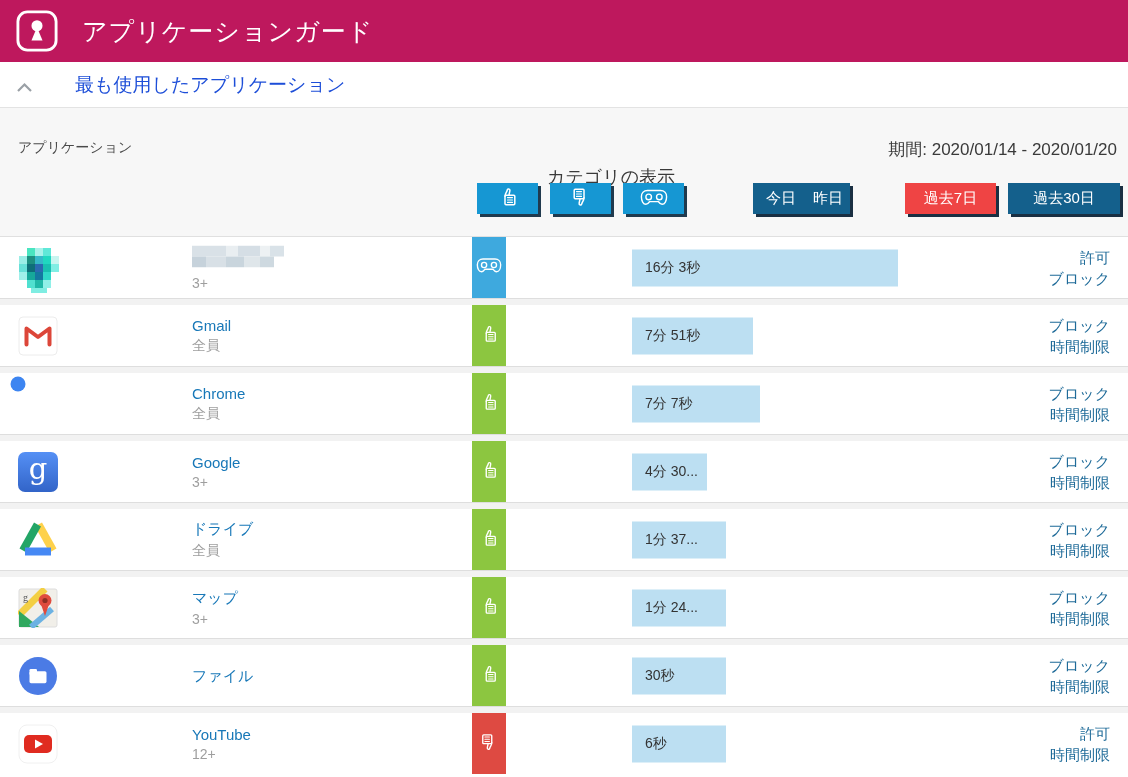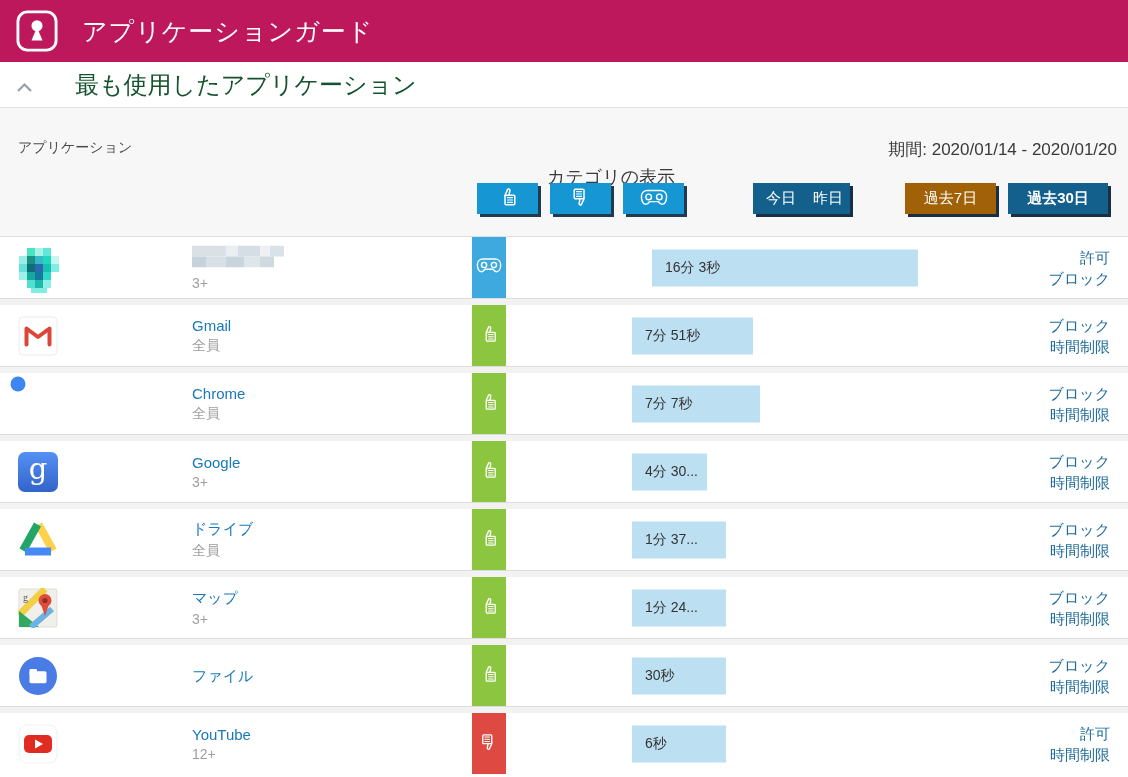--- a/index.html
+++ b/index.html
@@ -10,36 +10,36 @@
   }
   
   .appbar{height:62px;background:#be185d;display:flex;align-items:center;position:relative;}
   .appbar .logo{position:absolute;left:16px;top:10px;width:42px;height:42px;}
   .appbar .title{position:absolute;left:82px;top:50%;transform:translateY(-50%);
     color:#fff;font-size:25px;font-weight:400;letter-spacing:1px;white-space:nowrap;}
   
   .section-head{height:45px;background:#fff;position:relative;border-bottom:1px solid #e3e3e3;}
   .chev{position:absolute;left:16px;top:17px;width:17px;height:11px;cursor:pointer;}
   .section-title{position:absolute;left:75px;top:50%;transform:translateY(-50%);
-    font-size:24px;color:#14532d;white-space:nowrap;}
+    font-size:19px;color:#1d4ed8;white-space:nowrap;}
   
   .panel{height:128px;background:#f7f7f7;position:relative;border-bottom:1px solid #e0e0e0;}
   .col-label{position:absolute;left:18px;top:31px;font-size:14px;color:#4a4a4a;}
   .cat-label{position:absolute;left:547px;top:29px;font-size:18px;color:#3a3a3a;margin-top:28px;}
   .period-label{position:absolute;right:11px;top:30px;font-size:17px;color:#3a3a3a;white-space:nowrap;}
   .btn{box-sizing:border-box;border:none;cursor:pointer;display:flex;align-items:center;justify-content:center;}
   .icon-btn{position:absolute;top:75px;width:61px;height:31px;background:#1697D3;
     box-shadow:3px 3px 0 #203a4e;}
   .icon-btn.b1{left:477px;} .icon-btn.b2{left:550px;} .icon-btn.b3{left:623px;}
   .date-btn{position:absolute;top:75px;height:31px;background:#14608C;color:#fff;
     font-size:15px;box-shadow:3px 3px 0 #1a2f42;white-space:nowrap;
     font-family:inherit;}
-  .date-btn.selected{background:#a16207;}
+  .date-btn.selected{background:#ef4444;}
   .date-btn.d1{left:753px;width:56px;} .date-btn.d2{left:806px;width:44px;}
-  .date-btn.d3{left:905px;width:91px;} .date-btn.d4{left:1008px;width:100px;font-weight:bold;}
+  .date-btn.d3{left:905px;width:91px;} .date-btn.d4{left:1008px;width:112px;}
   
   .table{background:#fff;}
   .row{position:relative;height:61px;background:#fff;}
   .sep{height:7px;background:#f2f2f2;border-top:1px solid #dedede;box-sizing:border-box;}
   .cell-icon{position:absolute;left:18px;top:50%;transform:translateY(-50%);width:40px;height:40px;}
   .cell-name{position:absolute;left:192px;top:50%;transform:translateY(-50%);}
   .app-name{font-size:15px;color:#1878B8;text-decoration:none;display:block;cursor:pointer;}
   .app-age{font-size:14px;color:#9e9e9e;margin-top:3px;}
   .app-age:empty{display:none;}
   .badge{position:absolute;left:472px;top:0;bottom:0;width:34px;
@@ -180,21 +180,21 @@
       <span>
         <svg width="26" height="19" viewBox="0 0 30 22">
           <g fill="none" stroke="#fff" stroke-width="1.6">
             <path d="M8 3.5 H22 C26 3.5 28.5 6.5 28.5 10.2 C28.5 14.6 26.6 18.3 23.7 18.3 C21.7 18.3 20.7 16.8 19.7 15.4 H10.3 C9.3 16.8 8.3 18.3 6.3 18.3 C3.4 18.3 1.5 14.6 1.5 10.2 C1.5 6.5 4 3.5 8 3.5 Z"></path>
             <circle cx="9.3" cy="10.4" r="3"></circle>
               <circle cx="20.7" cy="10.4" r="3"></circle>
           </g>
         </svg>
       </span>
     </div>
-    <div class="usage-bar" style="width: 266px; margin-left: 20px;">
+    <div class="usage-bar" style="width: 266px;">
         <span>16分 3秒</span>
       </div>
     <div class="actions">
       <a class="action-link">許可</a>
       <a class="action-link">ブロック</a>
     </div>
   </div>
   <div class="sep"></div>
 
   <div class="row">

